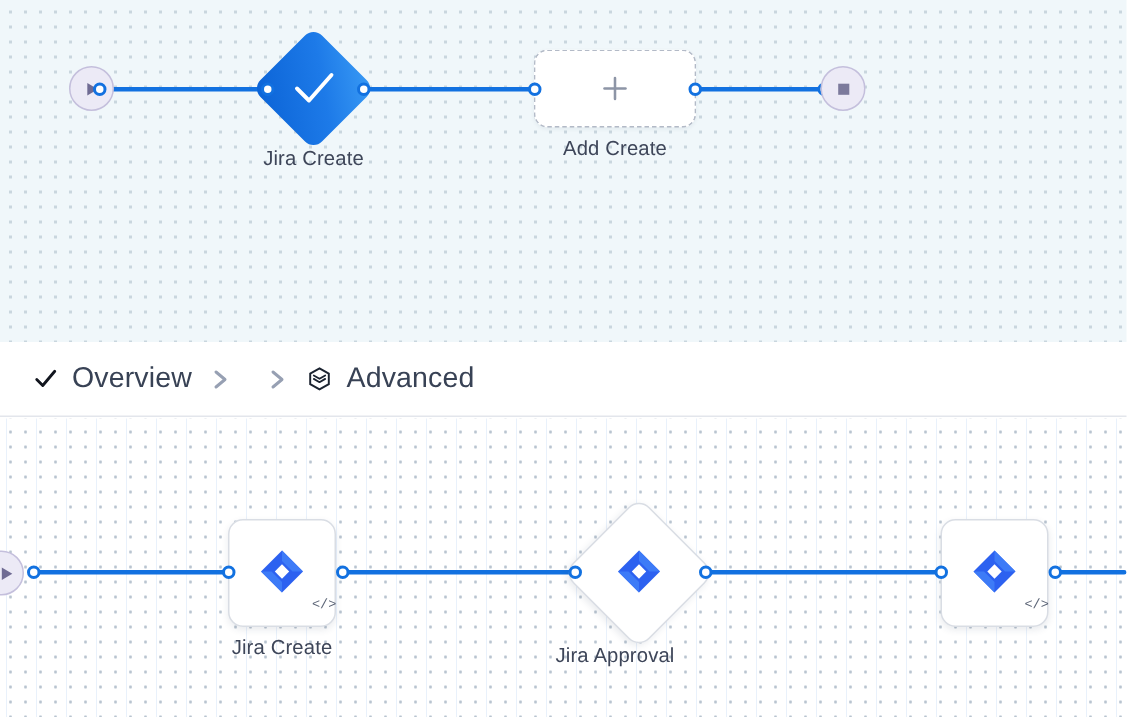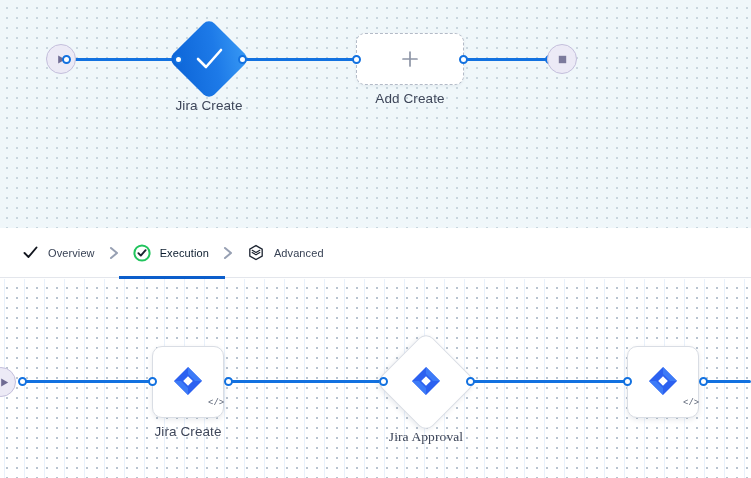--- a/index.html
+++ b/index.html
@@ -42,21 +42,21 @@
   .tab {
     display: flex;
     align-items: center;
     gap: 9px;
     height: 50px;
     box-sizing: border-box;
     cursor: pointer;
     position: relative;
   }
   .tab-label {
-    font-size: 11px;
+    font-size: 19px;
     color: #384255;
     letter-spacing: .1px;
     white-space: nowrap;
   }
   .tab.active .tab-label { color: #0b1c2e; font-weight: 500; }
   .tab.active::after {
     content: "";
     position: absolute;
     left: -14px; right: -16px; bottom: -1px;
     height: 3px;
@@ -252,29 +252,20 @@
     </span>
     <span class="tab-label">Overview</span>
   </div>
 
   <span class="tab-chevron">
     <svg width="12" height="16" viewBox="0 0 12 16">
       <polyline points="3,3 9,8 3,13" fill="none" stroke="#97a0b3" stroke-width="2" stroke-linecap="round" stroke-linejoin="round"></polyline>
     </svg>
   </span>
 
-  <div class="tab active">
-    <span style="display:flex;">
-      <svg width="18" height="18" viewBox="0 0 18 18">
-        <circle cx="9" cy="9" r="7.6" fill="none" stroke="#21c45d" stroke-width="2"></circle>
-        <polyline points="5.4,9.2 7.8,11.6 12.6,6.2" fill="none" stroke="#1b2330" stroke-width="1.9" stroke-linecap="round" stroke-linejoin="round"></polyline>
-      </svg>
-    </span>
-    <span class="tab-label">Execution</span>
-  </div>
 
   <span class="tab-chevron">
     <svg width="12" height="16" viewBox="0 0 12 16">
       <polyline points="3,3 9,8 3,13" fill="none" stroke="#97a0b3" stroke-width="2" stroke-linecap="round" stroke-linejoin="round"></polyline>
     </svg>
   </span>
 
   <div class="tab">
     <span style="display:flex;">
       <svg width="18" height="18" viewBox="0 0 18 18">
@@ -321,21 +312,21 @@
   <div class="jira-logo-wrap" style="left:406px; top:83px; width:40px; height:40px;">
     <svg width="36" height="36" viewBox="0 0 36 36">
       <polygon points="18,3 32,17 18,31 4,17" fill="#2c61f0"></polygon>
       <polygon points="18,3 32,17 25,17 18,10" fill="#3d7bf7"></polygon>
       <polygon points="18,31 4,17 11,17 18,24" fill="#3d7bf7"></polygon>
       <polygon points="18,12.2 22.8,17 18,21.8 13.2,17" fill="#ffffff"></polygon>
     </svg>
   </div>
   <div class="port" style="left:379px; top:98px;"></div>
   <div class="port" style="left:466px; top:98px;"></div>
-  <div class="node-label" style="left:366px; top:150px; width:120px;font-family:Liberation Serif, serif;">Jira Approval</div>
+  <div class="node-label" style="left:350px; top:150px; width:120px;">Jira Approval</div>
 
   <div class="node-square" style="left:627px; top:67px;"></div>
   <div class="jira-logo-wrap" style="left:643px; top:83px; width:40px; height:40px;">
     <svg width="36" height="36" viewBox="0 0 36 36">
       <polygon points="18,3 32,17 18,31 4,17" fill="#2c61f0"></polygon>
       <polygon points="18,3 32,17 25,17 18,10" fill="#3d7bf7"></polygon>
       <polygon points="18,31 4,17 11,17 18,24" fill="#3d7bf7"></polygon>
       <polygon points="18,12.2 22.8,17 18,21.8 13.2,17" fill="#ffffff"></polygon>
     </svg>
   </div>

